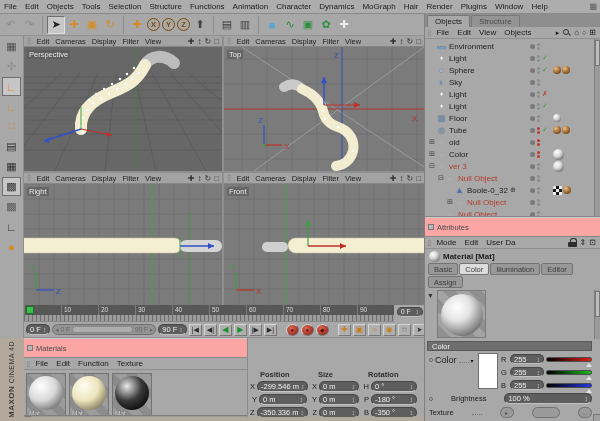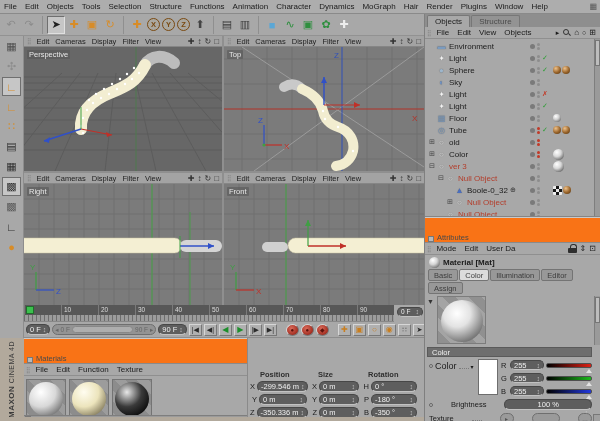--- a/index.html
+++ b/index.html
@@ -5,21 +5,21 @@
 *{margin:0;padding:0;box-sizing:border-box;font-family:"Liberation Sans",sans-serif;}
 html,body{width:600px;height:421px;overflow:hidden;}
 body{background:#a8a8a8;font-size:9px;color:#1b1b1b;position:relative;}
 
 .mitem{padding:0 4px;cursor:default;white-space:nowrap;}
 .handle{color:#7d7d7d;font-size:6px;line-height:1;}
 .fld{display:inline-flex;align-items:center;background:#5e5e5e;border:1px solid #474747;border-bottom-color:#c2c2c2;border-radius:6px;color:#efefef;font-size:7.5px;padding:0 3px;height:11px;white-space:nowrap;}
 .fld .stp{margin-left:auto;font-size:7px;color:#c4c4c4;padding-left:2px;}
 .dd{display:inline-flex;align-items:center;background:#979797;border:1px solid #6e6e6e;border-radius:6px;color:#5c5c5c;font-size:7.5px;padding:0 4px;height:12px;}
 .dd .arr{margin-left:auto;font-size:6px;}
-.ptitle{height:26px;display:flex;align-items:flex-end;gap:3px;font-size:7.5px;color:#4a4a4a;background:#f97316;border-top:1px solid #c9c9c9;border-bottom:1px solid #8a8a8a;padding:0 3px;}
+.ptitle{height:20px;display:flex;align-items:center;gap:3px;font-size:7.5px;color:#4a4a4a;background:#fca5a5;border-top:1px solid #c9c9c9;border-bottom:1px solid #8a8a8a;padding:0 3px;}
 .ptitle .pbox{width:6px;height:6px;border:1px solid #777;background:#b8b8b8;}
 .menurow{height:12px;display:flex;align-items:center;background:#a8a8a8;border-bottom:1px solid #8f8f8f;font-size:8px;padding:0 2px;gap:1px;}
 .vsb{position:absolute;right:0;top:0;width:6px;bottom:0;background:#9a9a9a;border-left:1px solid #7e7e7e;}
 .vsb .thumb{position:absolute;top:1px;left:0;width:5px;height:26px;background:#bdbdbd;border:1px solid #767676;}
 
 #menubar{position:absolute;left:0;top:0;width:600px;height:14px;background:#adadad;border-bottom:1px solid #8a8a8a;display:flex;align-items:center;font-size:8px;}
 #menubar .corner{margin-left:auto;margin-right:3px;color:#555;font-size:8px;}
 
 #toolbar{position:absolute;left:0;top:14px;width:424px;height:22px;display:flex;align-items:center;padding-left:2px;background:#a8a8a8;border-bottom:1px solid #929292;}
 .tbtn{width:18px;height:18px;display:flex;align-items:center;justify-content:center;font-size:11px;cursor:default;}
@@ -128,21 +128,21 @@
 #color-swatch{width:20px;height:36px;background:#fff;border:1px solid #6e6e6e;}
 #color-channels{flex:1;display:flex;flex-direction:column;gap:1px;}
 .chrow{display:flex;align-items:center;gap:2px;height:12px;}
 .chlab{width:7px;font-size:7.5px;}
 .chfld{width:34px;height:10px;}
 .slider{flex:1;height:5px;border:1px solid #4f4f4f;border-radius:2px;position:relative;}
 .slider.r{background:linear-gradient(to right,#000,#dd2014);}
 .slider.g{background:linear-gradient(to right,#000,#1cb91c);}
 .slider.b{background:linear-gradient(to right,#000,#2339dd);}
 .slider .hnd{position:absolute;right:-1px;top:5px;width:0;height:0;border-left:3px solid transparent;border-right:3px solid transparent;border-bottom:4px solid #e3e3e3;}
-#brightness-field{width:119px;flex-direction:column;}
+#brightness-field{width:119px;}
 #texture-field{flex:1;height:11px;background:#9a9a9a;border:1px solid #6f6f6f;border-radius:6px;}
 .ovalbtn{width:14px;height:11px;background:#9a9a9a;border:1px solid #6f6f6f;border-radius:6px;display:flex;align-items:center;justify-content:center;font-size:6px;color:#555;}
 .disabledtxt{color:#808080;}
 #resize-nub{position:absolute;right:0;bottom:0;width:7px;height:7px;background:#a0a0a0;border-top:1px solid #777;border-left:1px solid #777;}
 #bottom-strip{position:absolute;left:0;top:417px;width:424px;height:4px;background:#b2a99c;}
 </style>
 </head>
 <body>
 
 <div id="menubar">

